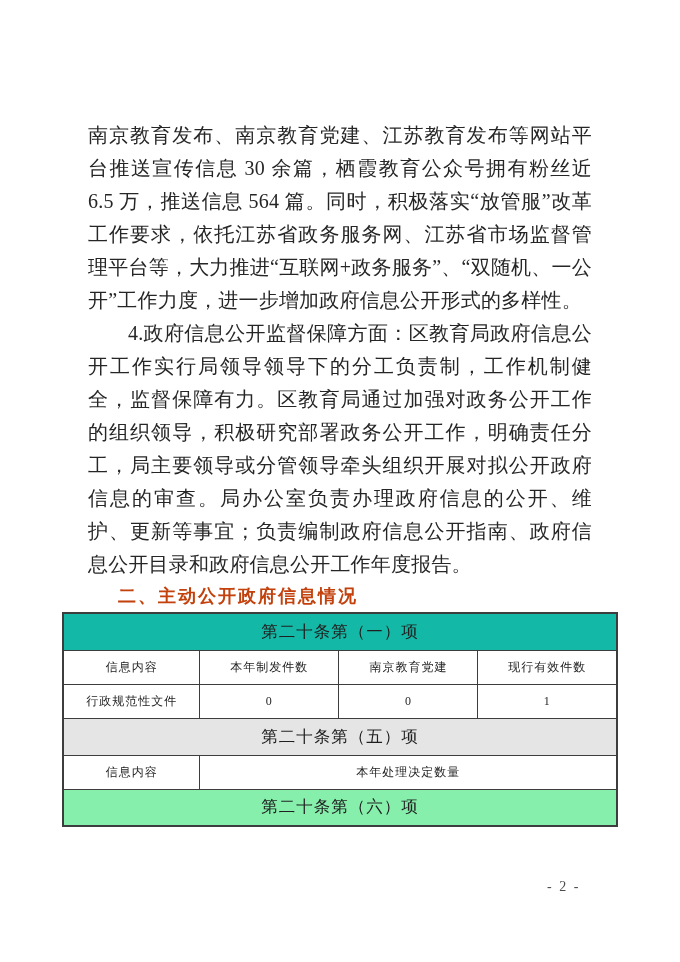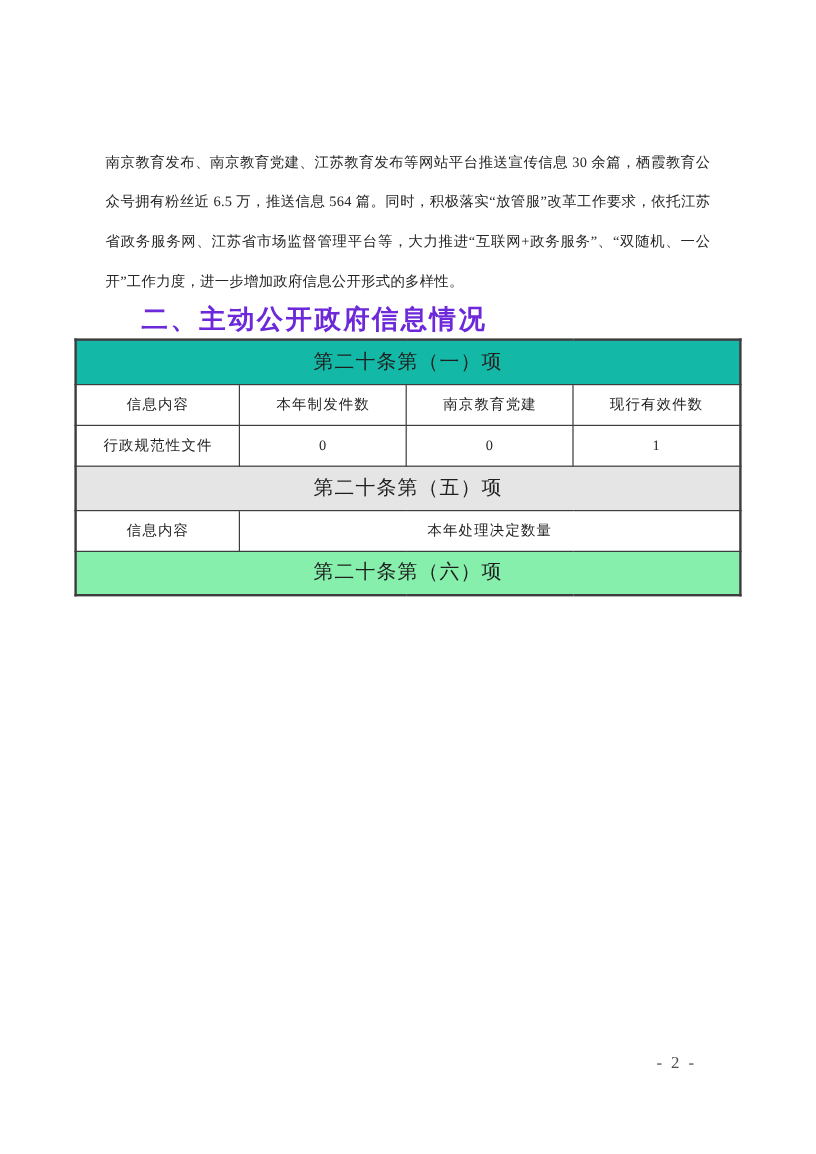--- a/index.html
+++ b/index.html
@@ -6,32 +6,32 @@
   html,body { background:#ffffff; }
   .page {
     width:680px; height:962px;
     background:#ffffff;
     position:relative;
     overflow:hidden;
     font-family:"Liberation Serif","DejaVu Serif",serif;
   }
   .content { padding:119px 88px 0 88px; }
   .para {
-    font-size:12px;
+    font-size:20px;
     line-height:33px;
     color:#262626;
     text-align:justify;
     letter-spacing:0.2px;
   }
   .para.indent { text-indent:2em; }
   .heading {
     font-family:"Liberation Sans","DejaVu Sans",sans-serif;
-    font-size:22px;
+    font-size:18px;
     font-weight:700;
-    color:#6d28d9;
+    color:#c2410c;
     letter-spacing:2px;
     line-height:26px;
     margin:2px 0 0 30px;
   }
   table.report {
     border-collapse:collapse;
     table-layout:fixed;
     width:556px;
     margin:3px 0 0 62px;
     border:2px solid #3d3d3d;
@@ -60,20 +60,21 @@
     font-family:"Liberation Serif","DejaVu Serif",serif;
   }
 </style>
 </head>
 <body>
 
 <div class="page">
 
   <div class="content">
     <p class="para">南京教育发布、南京教育党建、江苏教育发布等网站平台推送宣传信息 30 余篇，栖霞教育公众号拥有粉丝近 6.5 万，推送信息 564 篇。同时，积极落实“放管服”改革工作要求，依托江苏省政务服务网、江苏省市场监督管理平台等，大力推进“互联网+政务服务”、“双随机、一公开”工作力度，进一步增加政府信息公开形式的多样性。</p>
+    <p class="para indent">4.政府信息公开监督保障方面：区教育局政府信息公开工作实行局领导领导下的分工负责制，工作机制健全，监督保障有力。区教育局通过加强对政务公开工作的组织领导，积极研究部署政务公开工作，明确责任分工，局主要领导或分管领导牵头组织开展对拟公开政府信息的审查。局办公室负责办理政府信息的公开、维护、更新等事宜；负责编制政府信息公开指南、政府信息公开目录和政府信息公开工作年度报告。</p>
     <h2 class="heading">二、主动公开政府信息情况</h2>
   </div>
 
   <table class="report">
     <colgroup>
       <col style="width:24.7%">
       <col style="width:25.1%">
       <col style="width:25.1%">
       <col style="width:25.1%">
     </colgroup>

